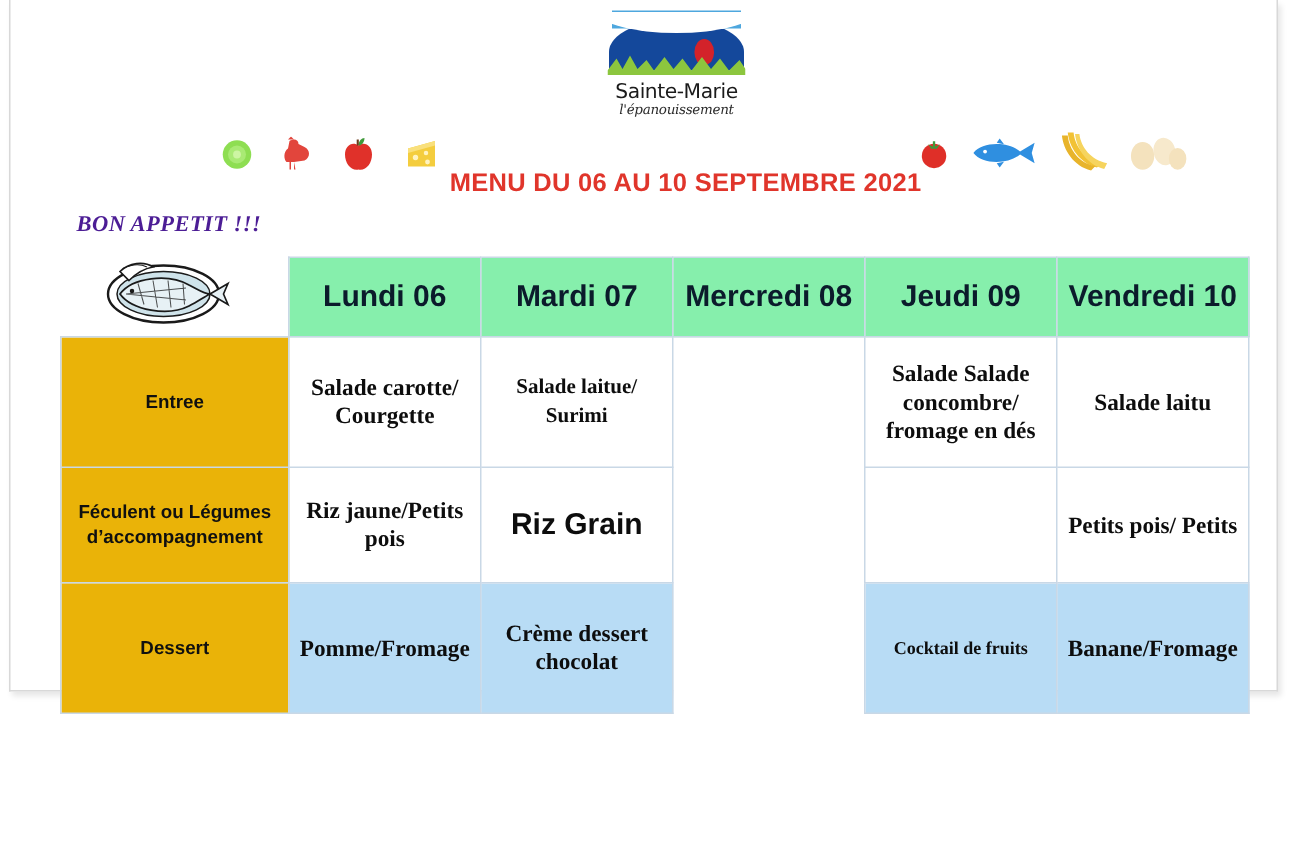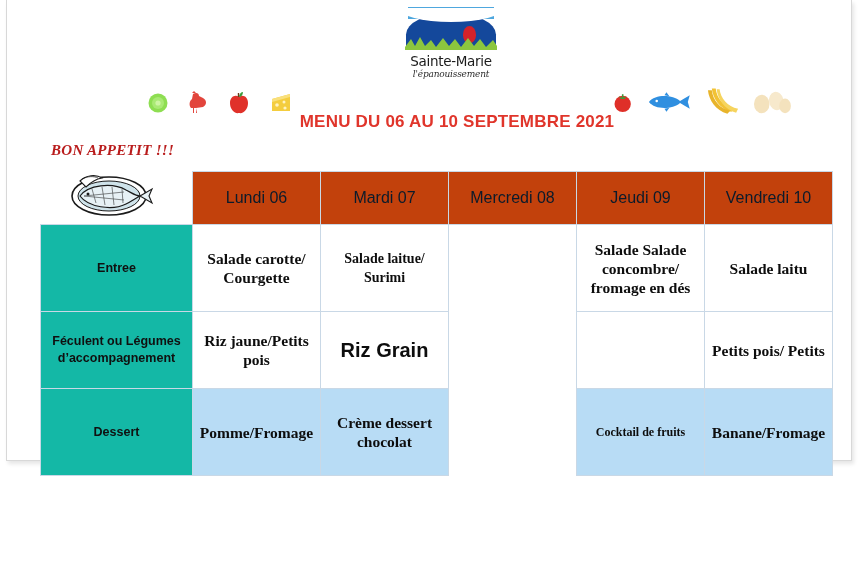--- a/index.html
+++ b/index.html
@@ -109,21 +109,21 @@
   }
 
   
   .bon-appetit {
     position: absolute;
     left: 44px; top: 142px;
     font-family: "Liberation Serif", serif;
     font-weight: bold;
     font-style: italic;
     font-size: 15px;
-    color: #b91c1c;
+    color: #4c1d95;
     letter-spacing: 0.3px;
   }
   .fish-plate {
     position: absolute;
     left: 55px; top: 165px;
     width: 95px; height: 52px;
   }
 
   
   .menu-table {
@@ -140,29 +140,29 @@
     text-align: center;
   }
   col.c-label { width: 152px; }
   col.c-day   { width: 128px; }
 
   .hdr-blank {
     border: none !important;
     background: transparent;
   }
   .hdr-day {
-    background: #c2410c;
+    background: #86efac;
     color: #0b1b2b;
     font-family: "Liberation Sans", sans-serif;
-    font-weight: normal;
-    font-size: 16px;
+    font-weight: bold;
+    font-size: 20px;
     height: 48px;
   }
   .row-label {
-    background: #14b8a6;
+    background: #eab308;
     font-family: "Liberation Sans", sans-serif;
     font-weight: bold;
     font-size: 12.5px;
     color: #101010;
     line-height: 17px;
   }
   .cell {
     font-family: "Liberation Serif", serif;
     font-weight: bold;
     color: #0d0d0d;

